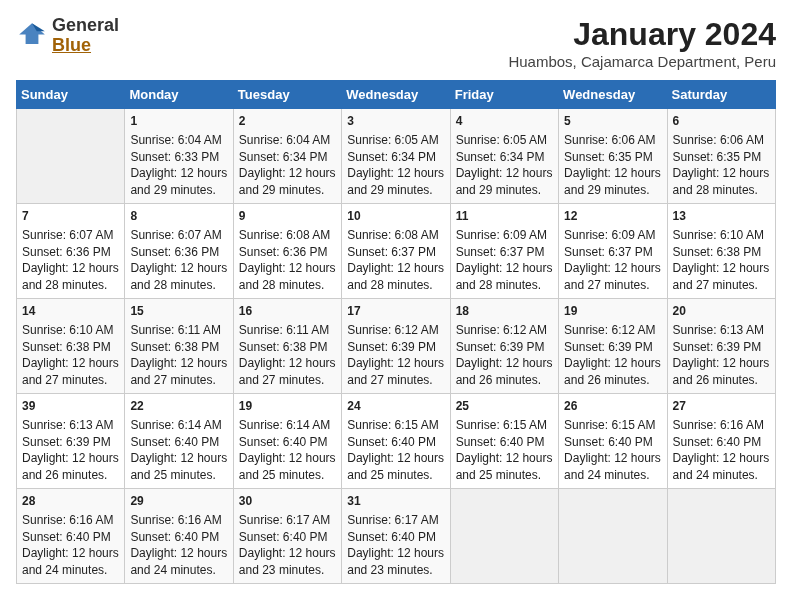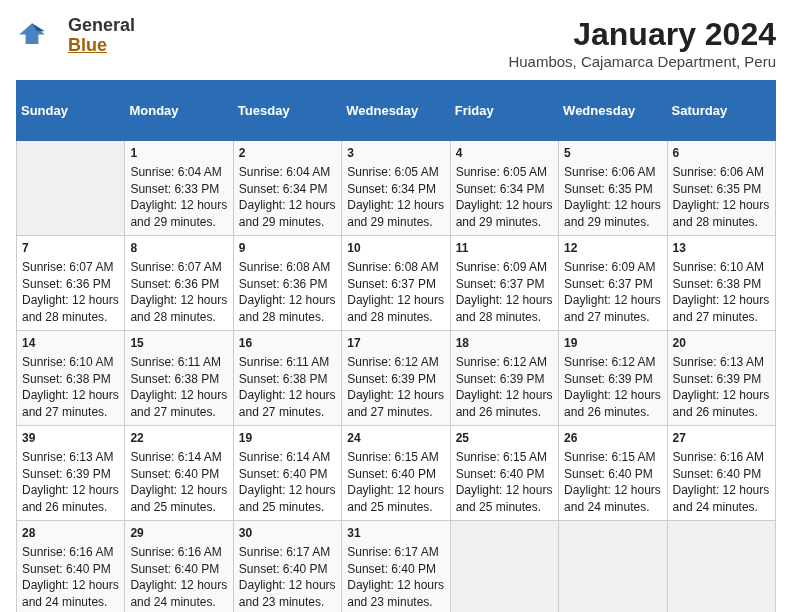--- a/index.html
+++ b/index.html
@@ -12,21 +12,21 @@
     }
     .header {
       display: flex;
       justify-content: space-between;
       align-items: flex-start;
       margin-bottom: 10px;
     }
     .logo {
       display: flex;
       align-items: center;
-      gap: 20px;
+      gap: 4px;
     }
     .logo-text {
       font-size: 18px;
       font-weight: bold;
       line-height: 1.1;
     }
     .logo-text .general { color: #333; }
     .logo-text .blue { color: #a16207; text-decoration: underline; }
     .logo-bird {
       width: 32px;
@@ -45,21 +45,21 @@
       color: #444;
     }
     table {
       width: 100%;
       border-collapse: collapse;
       font-size: 11px;
     }
     thead tr th {
       background-color: #2a6db5;
       color: #fff;
-      padding: 22px 4px;
+      padding: 6px 4px;
       text-align: left;
       font-size: 13px;
       font-weight: bold;
       border: 1px solid #2a6db5;
     }
     tbody tr td {
       vertical-align: top;
       border: 1px solid #ccc;
       padding: 4px 5px;
       min-height: 80px;

